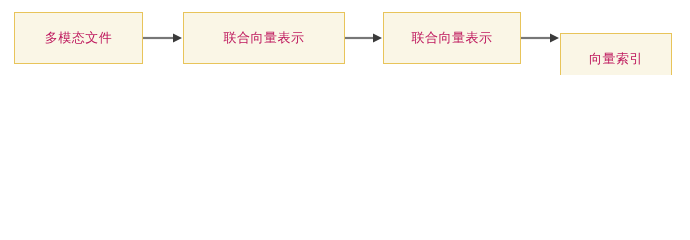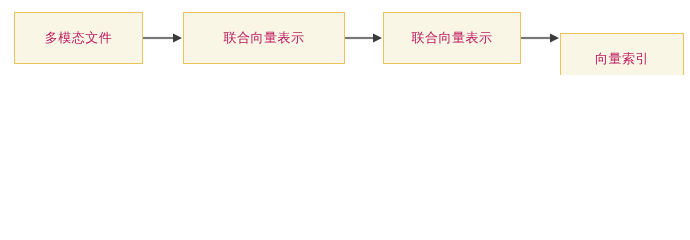--- a/index.html
+++ b/index.html
@@ -44,21 +44,21 @@
     color: #be185d;
     letter-spacing: 0.5px;
     white-space: nowrap;
     font-family: "DejaVu Sans", "Liberation Sans", sans-serif;
   }
 
   
   .node-w1 { width: 129px; }
   .node-w2 { width: 162px; }
   .node-w3 { width: 138px; }
-  .node-w4 { width: 124px; margin-top: 42px; }
+  .node-w4 { width: 112px; margin-top: 42px; }
 
   .connector {
     flex: 0 0 auto;
     height: 12px;
     display: flex;
     align-items: center;
     justify-content: flex-start;
     position: relative;
   }
   .conn-w1 { width: 40px; }

